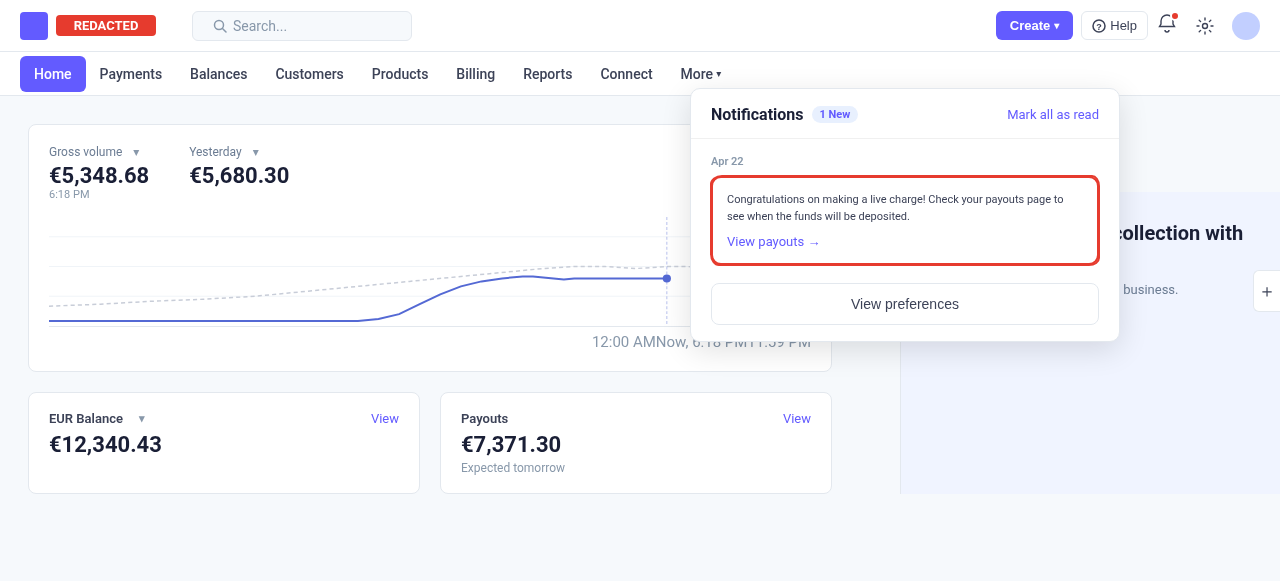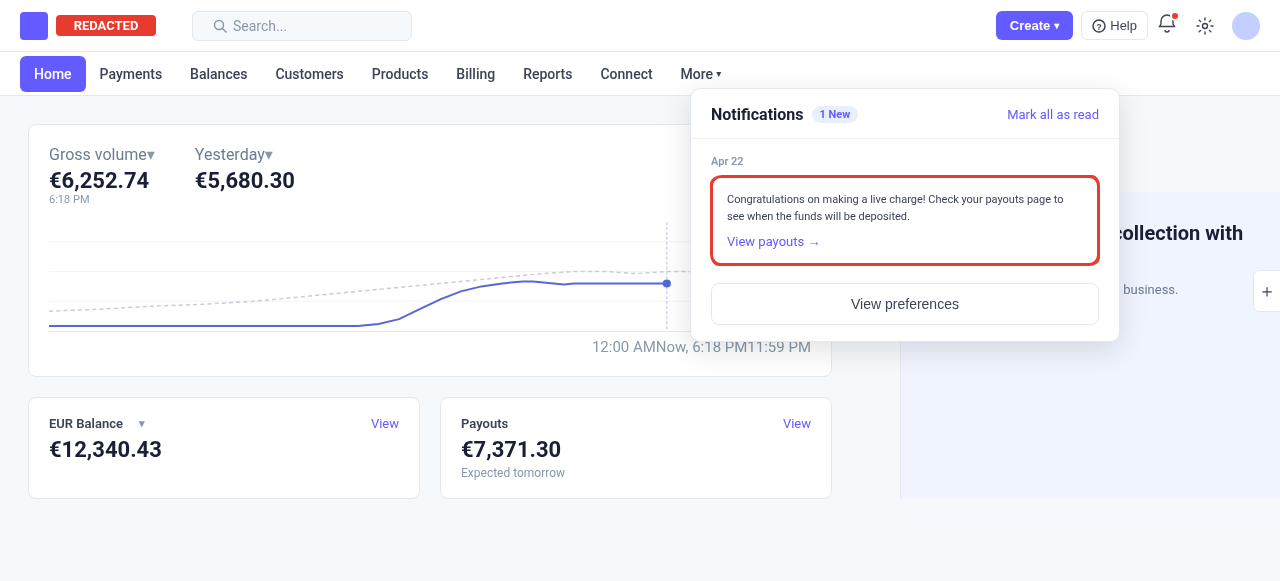--- a/index.html
+++ b/index.html
@@ -67,21 +67,21 @@
     .page-title { font-size: 26px; font-weight: 700; color: #1a1f36; margin-bottom: 20px; }
 
     
     .chart-container {
       background: #fff; border: 1px solid #e3e8ee; border-radius: 8px;
       padding: 20px; margin-bottom: 20px;
     }
     .chart-metrics { display: flex; gap: 40px; margin-bottom: 16px; }
     .metric-block {}
     .metric-label {
-      font-size: 16px; color: #6b7c93; margin-bottom: 4px; display: flex; align-items: center; gap: 0;
+      font-size: 12px; color: #6b7c93; margin-bottom: 4px; display: flex; align-items: center; gap: 11px;
     }
     .metric-value { font-size: 22px; font-weight: 700; color: #1a1f36; }
     .metric-sub { font-size: 11px; color: #8898aa; margin-top: 0; }
 
     .chart-area {
       position: relative; height: 110px; border-bottom: 1px solid #e3e8ee;
     }
     .chart-svg { width: 100%; height: 100%; }
     .chart-labels {
       display: flex; justify-content: flex-end; margin-top: 6px;
@@ -226,21 +226,21 @@
   <div style="flex:1; padding: 28px 28px 0 28px; max-width: 860px;">
     <div class="main" style="padding:0;">
 
       <div class="chart-container">
         <div class="chart-metrics">
           <div class="metric-block">
             <div class="metric-label">
               <span>Gross volume</span>
               <span style="cursor:pointer;color:#8898aa;">▾</span>
             </div>
-            <div class="metric-value">€6,252.74</div>
+            <div class="metric-value">€5,348.68</div>
             <div class="metric-sub">6:18 PM</div>
           </div>
           <div class="metric-block">
             <div class="metric-label">
               <span>Yesterday</span>
               <span style="cursor:pointer;color:#8898aa;">▾</span>
             </div>
             <div class="metric-value">€5,680.30</div>
           </div>
         </div>

